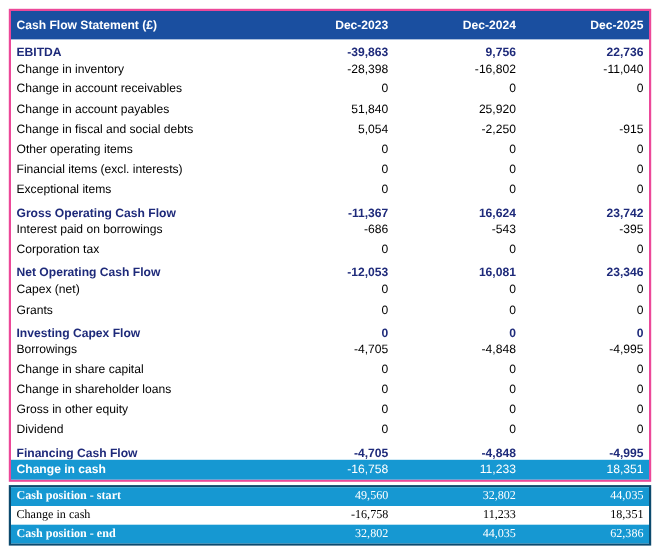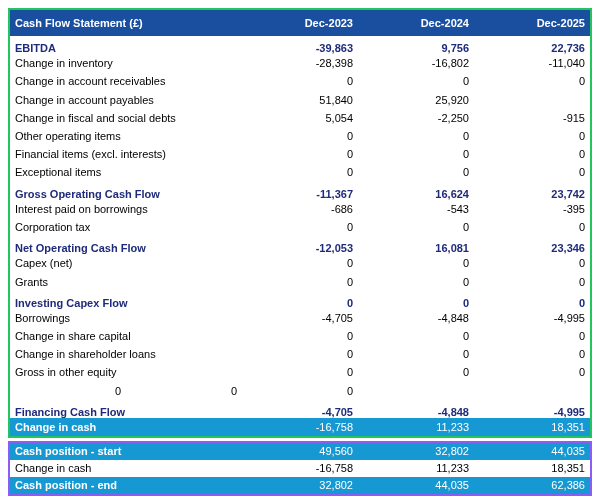--- a/index.html
+++ b/index.html
@@ -5,29 +5,30 @@
   html,body{margin:0;padding:0;}
   body{
     width:600px;height:499px;
     background:#ffffff;
     font-family:"Liberation Sans","DejaVu Sans",sans-serif;
     position:relative;
     overflow:hidden;
   }
   .main-table{
     position:absolute;left:8px;top:8px;width:584px;
-    border:2px solid #22c55e;
+    border:2px solid #ec4899;
     box-sizing:border-box;
     background:#ffffff;
   }
   .summary-table{
     position:absolute;left:8px;top:441px;width:584px;
-    border:2px solid #8b5cf6;
+    border:2px solid #0c4a6e;
     box-sizing:border-box;
     background:#ffffff;
+    font-family:Liberation Serif, serif;
   }
   .row{
     display:flex;
     align-items:center;
     height:18.2px;
     font-size:11px;
     color:#000000;
     background:#ffffff;
   }
   .summary-table .row{height:16.9px;}
@@ -169,20 +170,21 @@
         <div class="cell num">0</div>
         <div class="cell num">0</div>
       </div>
       <div class="row normal">
         <div class="cell label">Gross in other equity</div>
         <div class="cell num">0</div>
         <div class="cell num">0</div>
         <div class="cell num">0</div>
       </div>
       <div class="row normal">
+        <div class="cell label">Dividend</div>
         <div class="cell num">0</div>
         <div class="cell num">0</div>
         <div class="cell num">0</div>
       </div>
       <div class="row bold">
         <div class="cell label">Financing Cash Flow</div>
         <div class="cell num">-4,705</div>
         <div class="cell num">-4,848</div>
         <div class="cell num">-4,995</div>
       </div>

